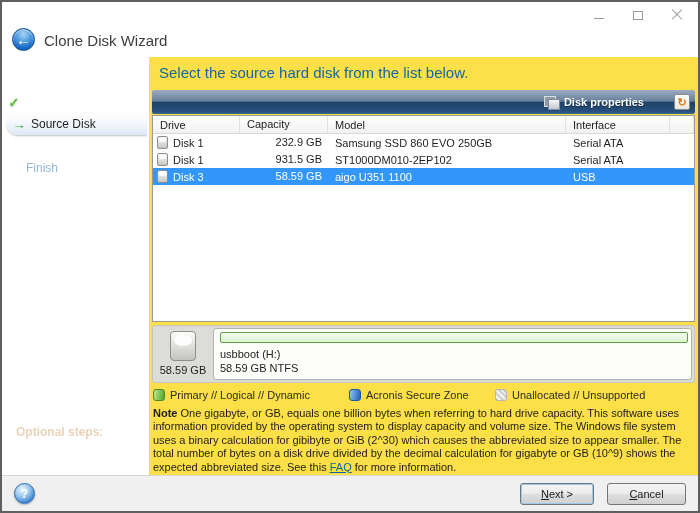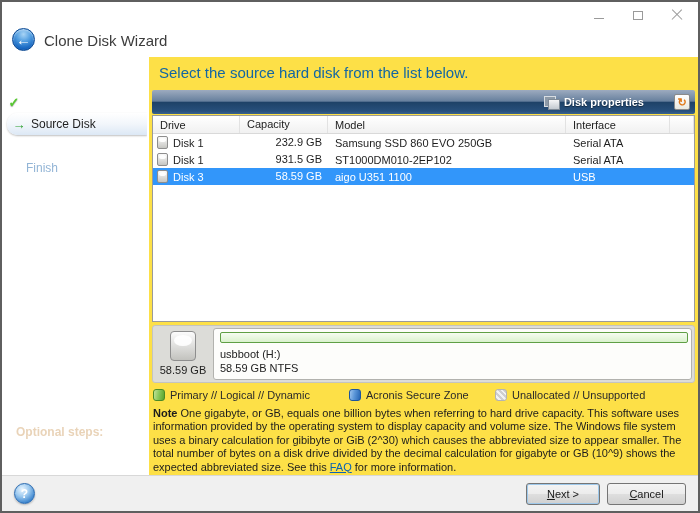--- a/index.html
+++ b/index.html
@@ -113,21 +113,21 @@
     display:flex; align-items:center; justify-content:center; box-shadow:0 1px 2px rgba(0,0,0,.25);
   }
   .btn-row { position:absolute; right:12px; top:7px; display:flex; }
   .btn {
     height:22px; border:1px solid #757575; border-radius:3px; font-size:11px; color:#1a1a1a;
     background:linear-gradient(#f4f4f4 0%, #ececec 48%, #dedede 52%, #d0d0d0 100%);
     display:flex; align-items:center; justify-content:center; cursor:pointer;
   }
   .btn span { display:block; width:100%; text-align:center; }
   .btn span::first-letter { text-decoration:underline; }
-  .btn-next { width:74px; margin-right:7px; box-shadow:0 0 0 1px #9ec8ea inset; }
+  .btn-next { width:74px; margin-right:13px; box-shadow:0 0 0 1px #9ec8ea inset; }
   .btn-cancel { width:79px; }
 </style>
 </head>
 <body>
 
 <div class="window">
 
   <div class="header">
     <div class="win-controls">
       <div class="win-btn">

